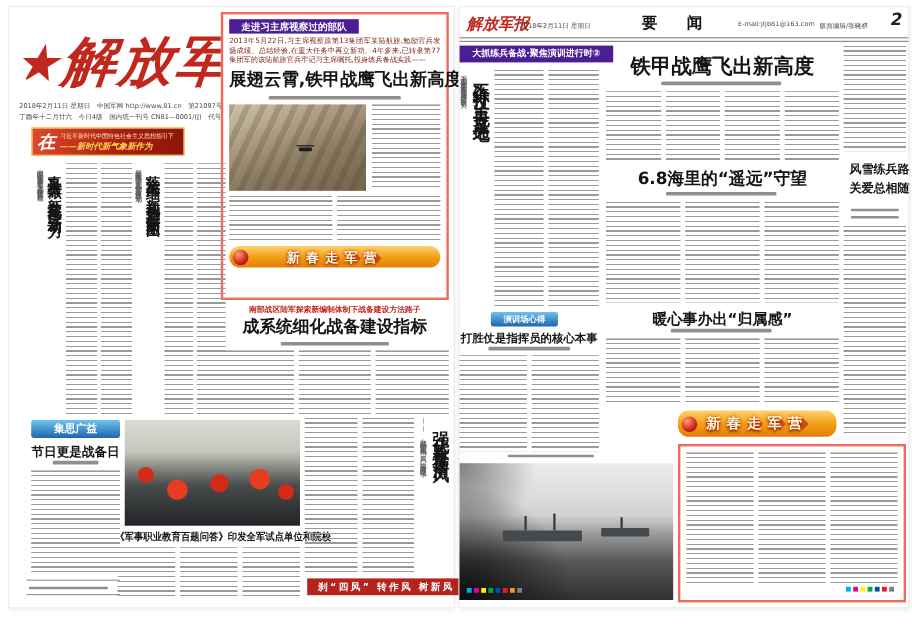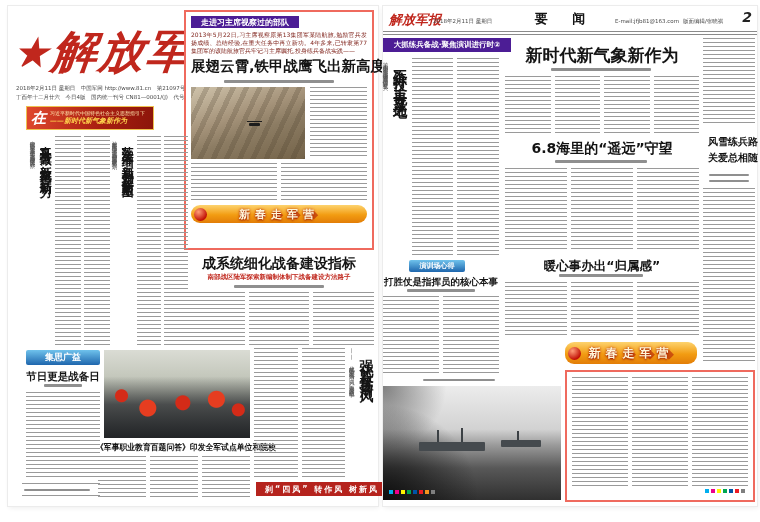--- a/index.html
+++ b/index.html
@@ -110,22 +110,22 @@
   </div>
 
   <div class="abs" style="left:104px;top:130px;width:76px;height:212px;display:flex;gap:3px">
     <div class="vk" style="height:100%">兰州警备区围绕贯彻十九大精神制定全面建设三年规划</div>
     <div class="vh" style="font-size:12px;height:100%">落实落细,新规划对接新蓝图</div>
     <i class="tx" style="flex:1"></i>
     <i class="tx" style="flex:1"></i>
   </div>
 
   <div class="abs" style="left:176px;top:248px;width:190px">
+    <div class="hl red-hl" style="font-size:6.5px;font-weight:700">南部战区陆军探索新编制体制下战备建设方法路子</div>
     <div class="hl" style="font-size:14px;margin-top:1px">成系统细化战备建设指标</div>
-    <div class="hl red-hl" style="font-size:6.5px;font-weight:700">南部战区陆军探索新编制体制下战备建设方法路子</div>
     <i class="bar" style="width:90px;margin-top:3px"></i>
     <div class="cols" style="margin-top:4px;height:56px">
       <i class="tx"></i>
       <i class="tx"></i>
       <i class="tx"></i>
     </div>
   </div>
 
   <div class="abs btag" style="left:18px;top:344px;width:74px;height:15px;font-size:9px">集思广益</div>
   <div class="abs hl" style="left:18px;top:364px;width:74px;font-size:10.5px">节日更是战备日</div>
@@ -183,21 +183,21 @@
     <span class="ship" style="left:36px;top:56px;width:66px;height:9px"></span>
     <span class="mastpole" style="left:54px;top:44px;width:2px;height:12px"></span>
     <span class="mastpole" style="left:78px;top:42px;width:2px;height:14px"></span>
     <span class="ship" style="left:118px;top:54px;width:40px;height:7px"></span>
     <span class="mastpole" style="left:134px;top:45px;width:2px;height:9px"></span>
     <span class="abs dots" style="left:6px;bottom:2px">
       <i style="background:#00aeef"></i><i style="background:#ec008c"></i><i style="background:#fff200"></i><i style="background:#00a651"></i><i style="background:#0054a6"></i><i style="background:#ed1c24"></i><i style="background:#f7941d"></i><i style="background:#7f7f7f"></i>
     </span>
   </div>
 
-  <div class="abs hl" style="left:122px;top:38px;width:194px;font-size:17px">新时代新气象新作为</div>
+  <div class="abs hl" style="left:122px;top:38px;width:194px;font-size:17px">铁甲战鹰飞出新高度</div>
   <i class="abs bar" style="left:168px;top:62px;width:100px"></i>
   <div class="abs cols" style="left:122px;top:70px;width:194px;height:58px">
     <i class="tx"></i>
     <i class="tx"></i>
     <i class="tx"></i>
     <i class="tx"></i>
   </div>
 
   <div class="abs hl" style="left:122px;top:134px;width:194px;font-size:14px">6.8海里的“遥远”守望</div>
   <i class="abs bar" style="left:172px;top:154px;width:92px"></i>

